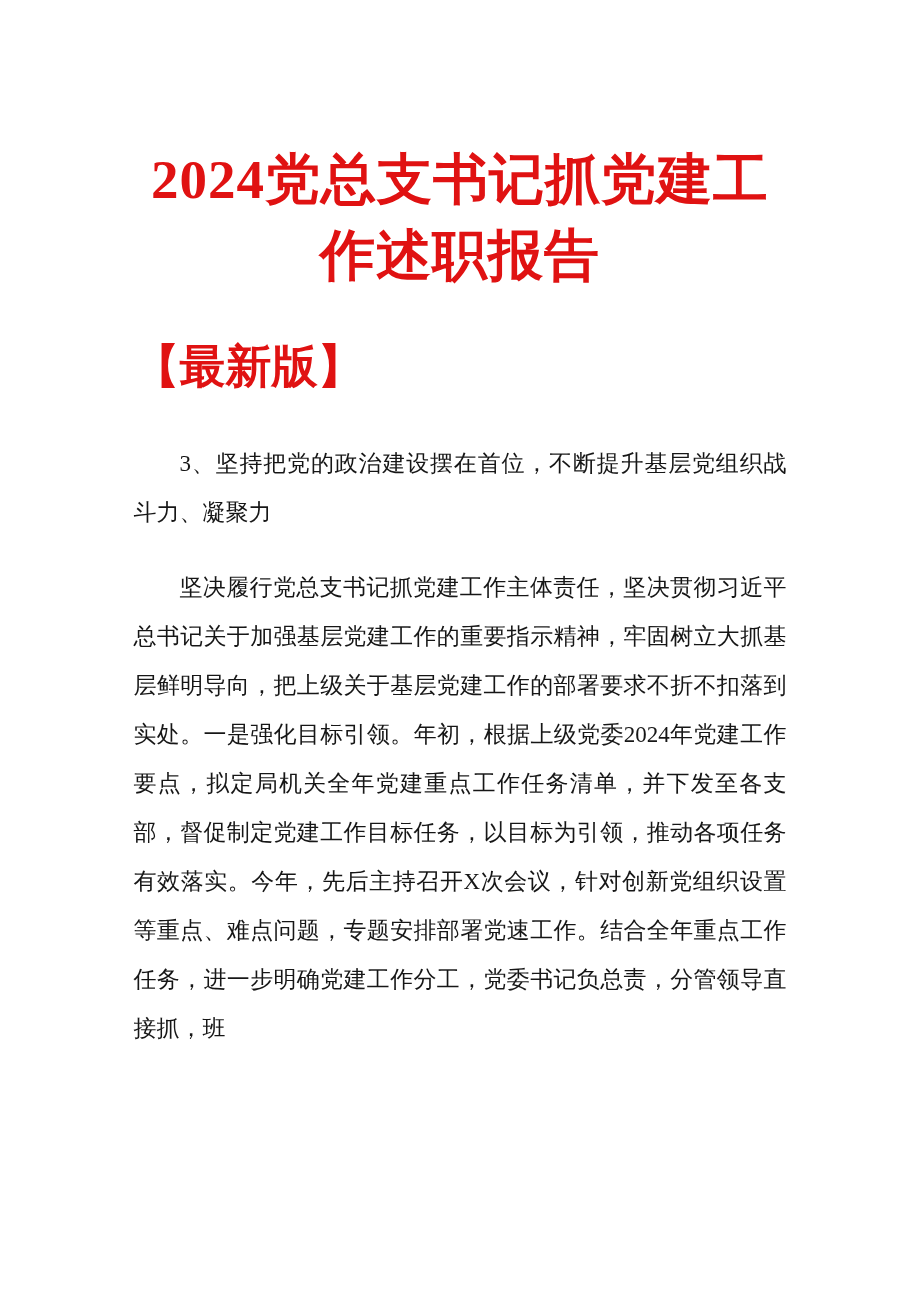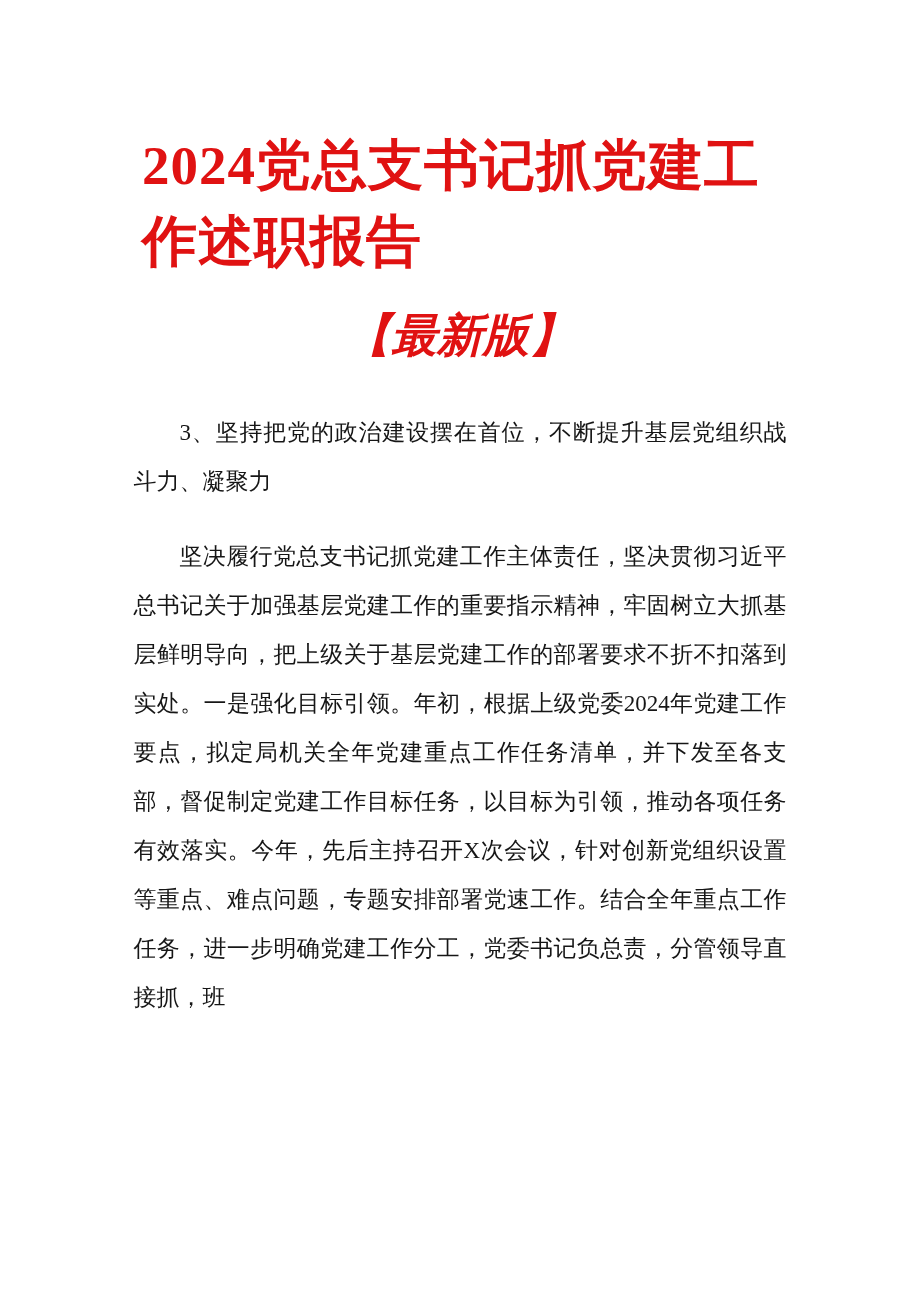--- a/index.html
+++ b/index.html
@@ -14,39 +14,37 @@
     color: #1a1a1a;
   }
   .page {
     width: 920px;
     height: 1301px;
     background: #ffffff;
     overflow: hidden;
     box-sizing: border-box;
   }
   .doc-title {
-    margin: 2px auto;
+    margin: 16px auto;
     padding-top: 126px;
     width: 636px;
-    text-align: left;
+    text-align: center;
     font-size: 55px;
     line-height: 76px;
     font-weight: 600;
     letter-spacing: 1px;
     color: #e01212;
   }
   .version-badge {
-    margin: 26px auto 0 auto;
+    margin: 43px auto 0 auto;
     width: 653px;
-    text-align: center;
     font-size: 46px;
     line-height: 60px;
     font-weight: 700;
     color: #e01212;
-    font-style: italic;
   }
   .doc-body {
     margin: 42px auto 0 auto;
     width: 653px;
     font-size: 23px;
     line-height: 49px;
     text-align: justify;
     color: #161616;
   }
   .doc-body p {

